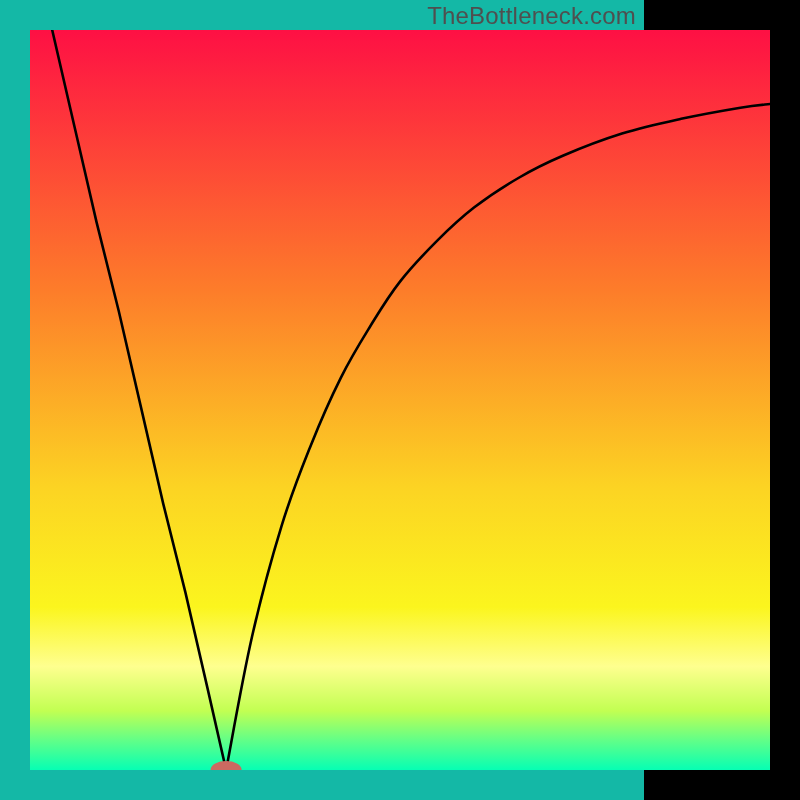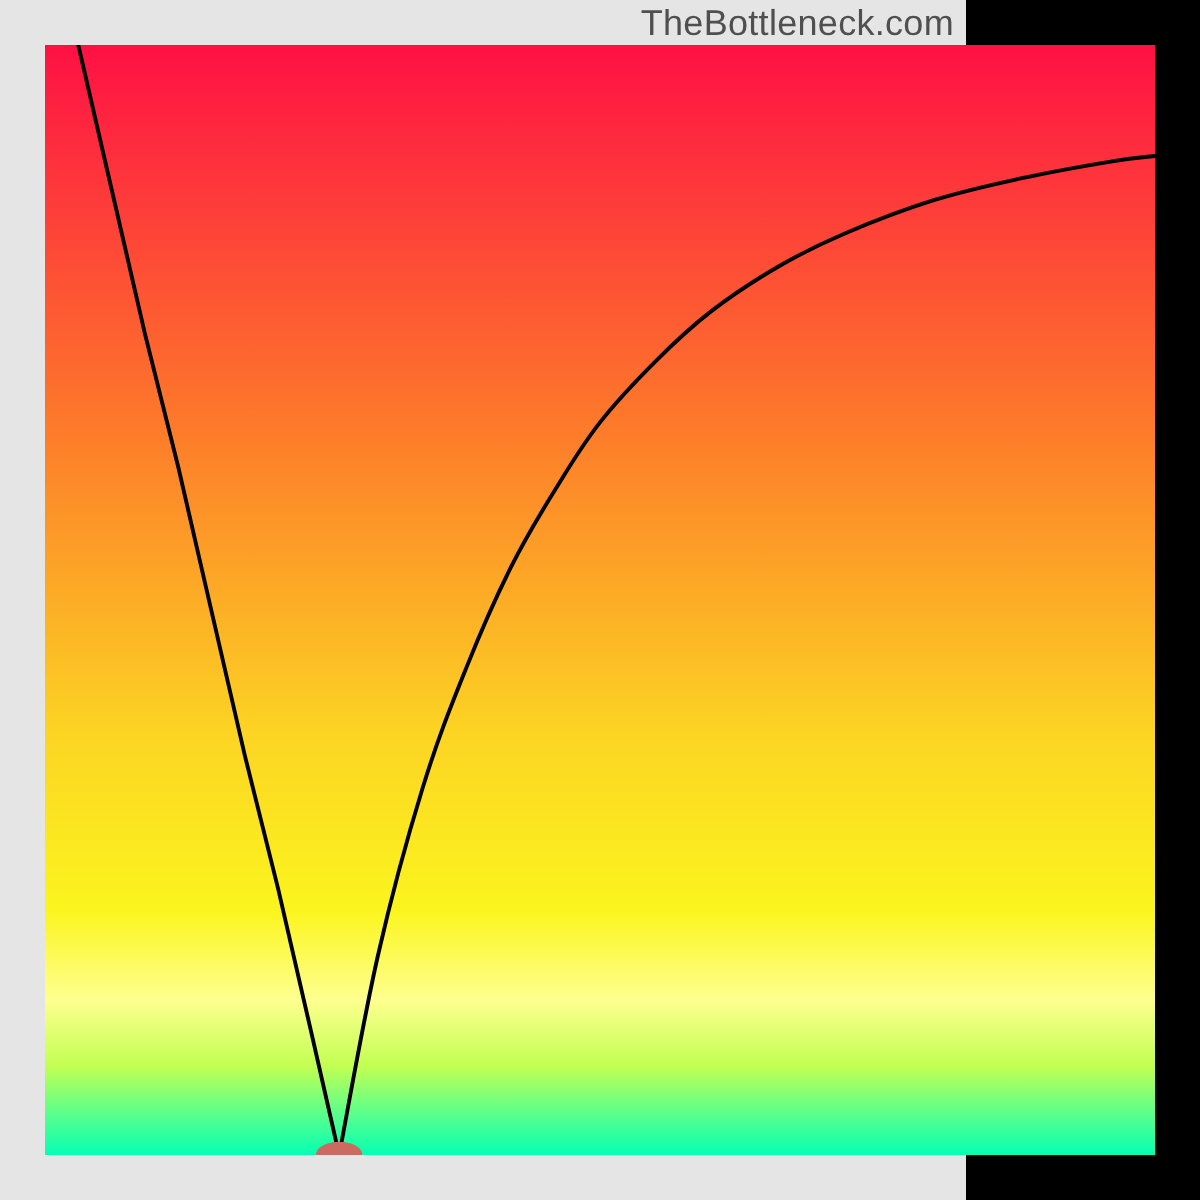--- a/index.html
+++ b/index.html
@@ -8,21 +8,21 @@
     width: 800px;
     height: 800px;
     background: #000;
     font-family: Arial, Helvetica, sans-serif;
     overflow: hidden;
   }
   .frame {
     position: relative;
     width: 644px;
     height: 800px;
-    background: #e5e5e5;
+    background: #14b8a6;
   }
   .plot {
     position: absolute;
     left: 30px;
     top: 30px;
     width: 740px;
     height: 740px;
   }
   .watermark {
     position: absolute;

